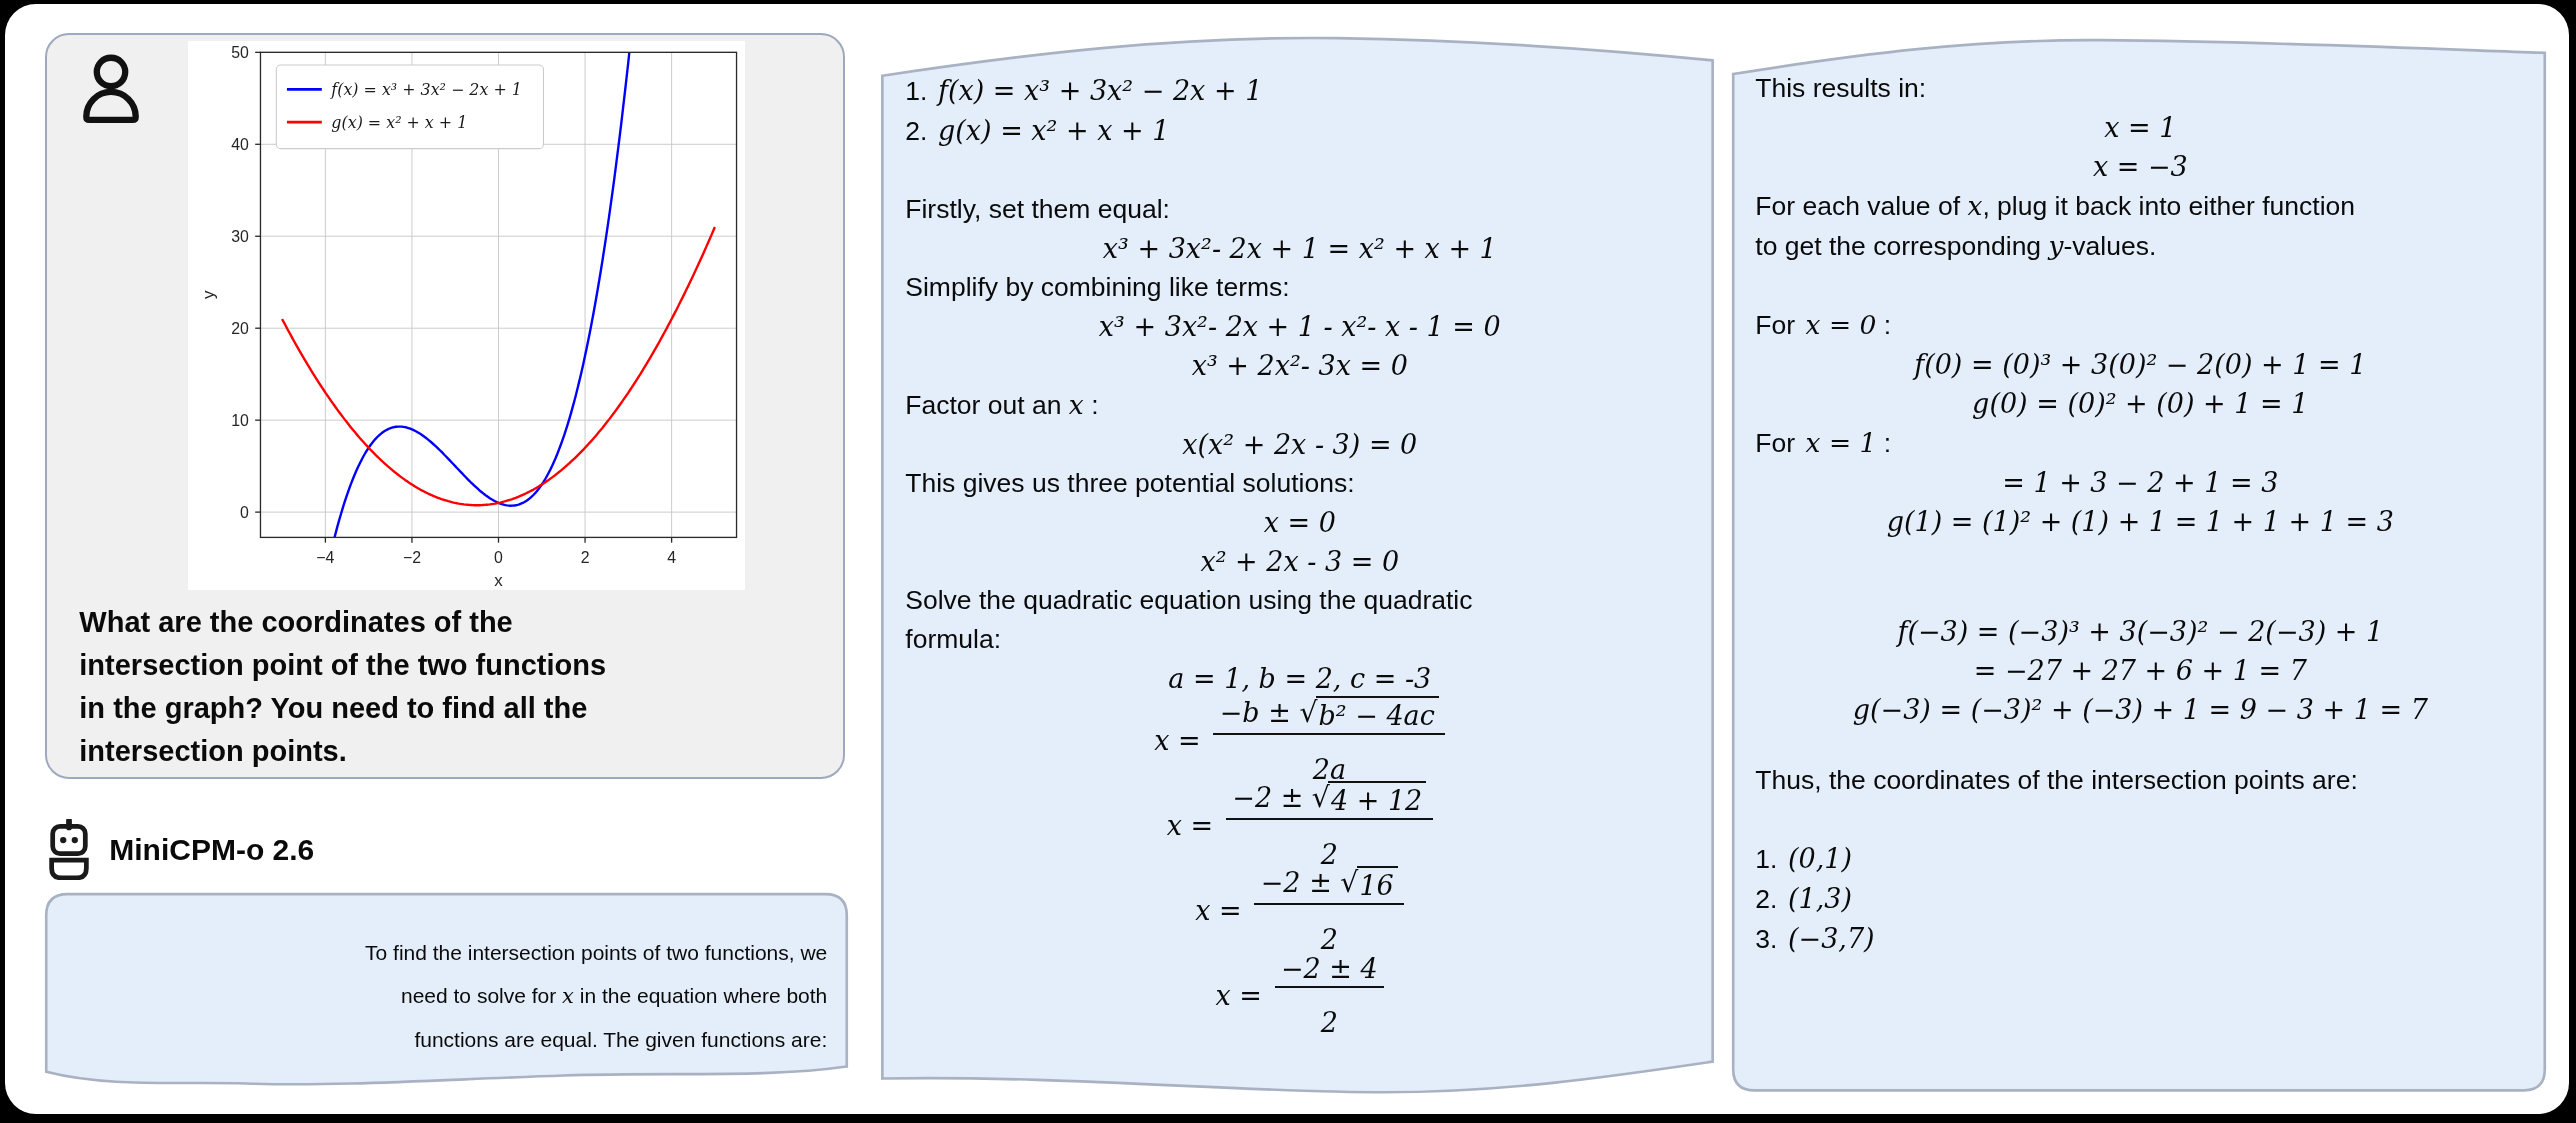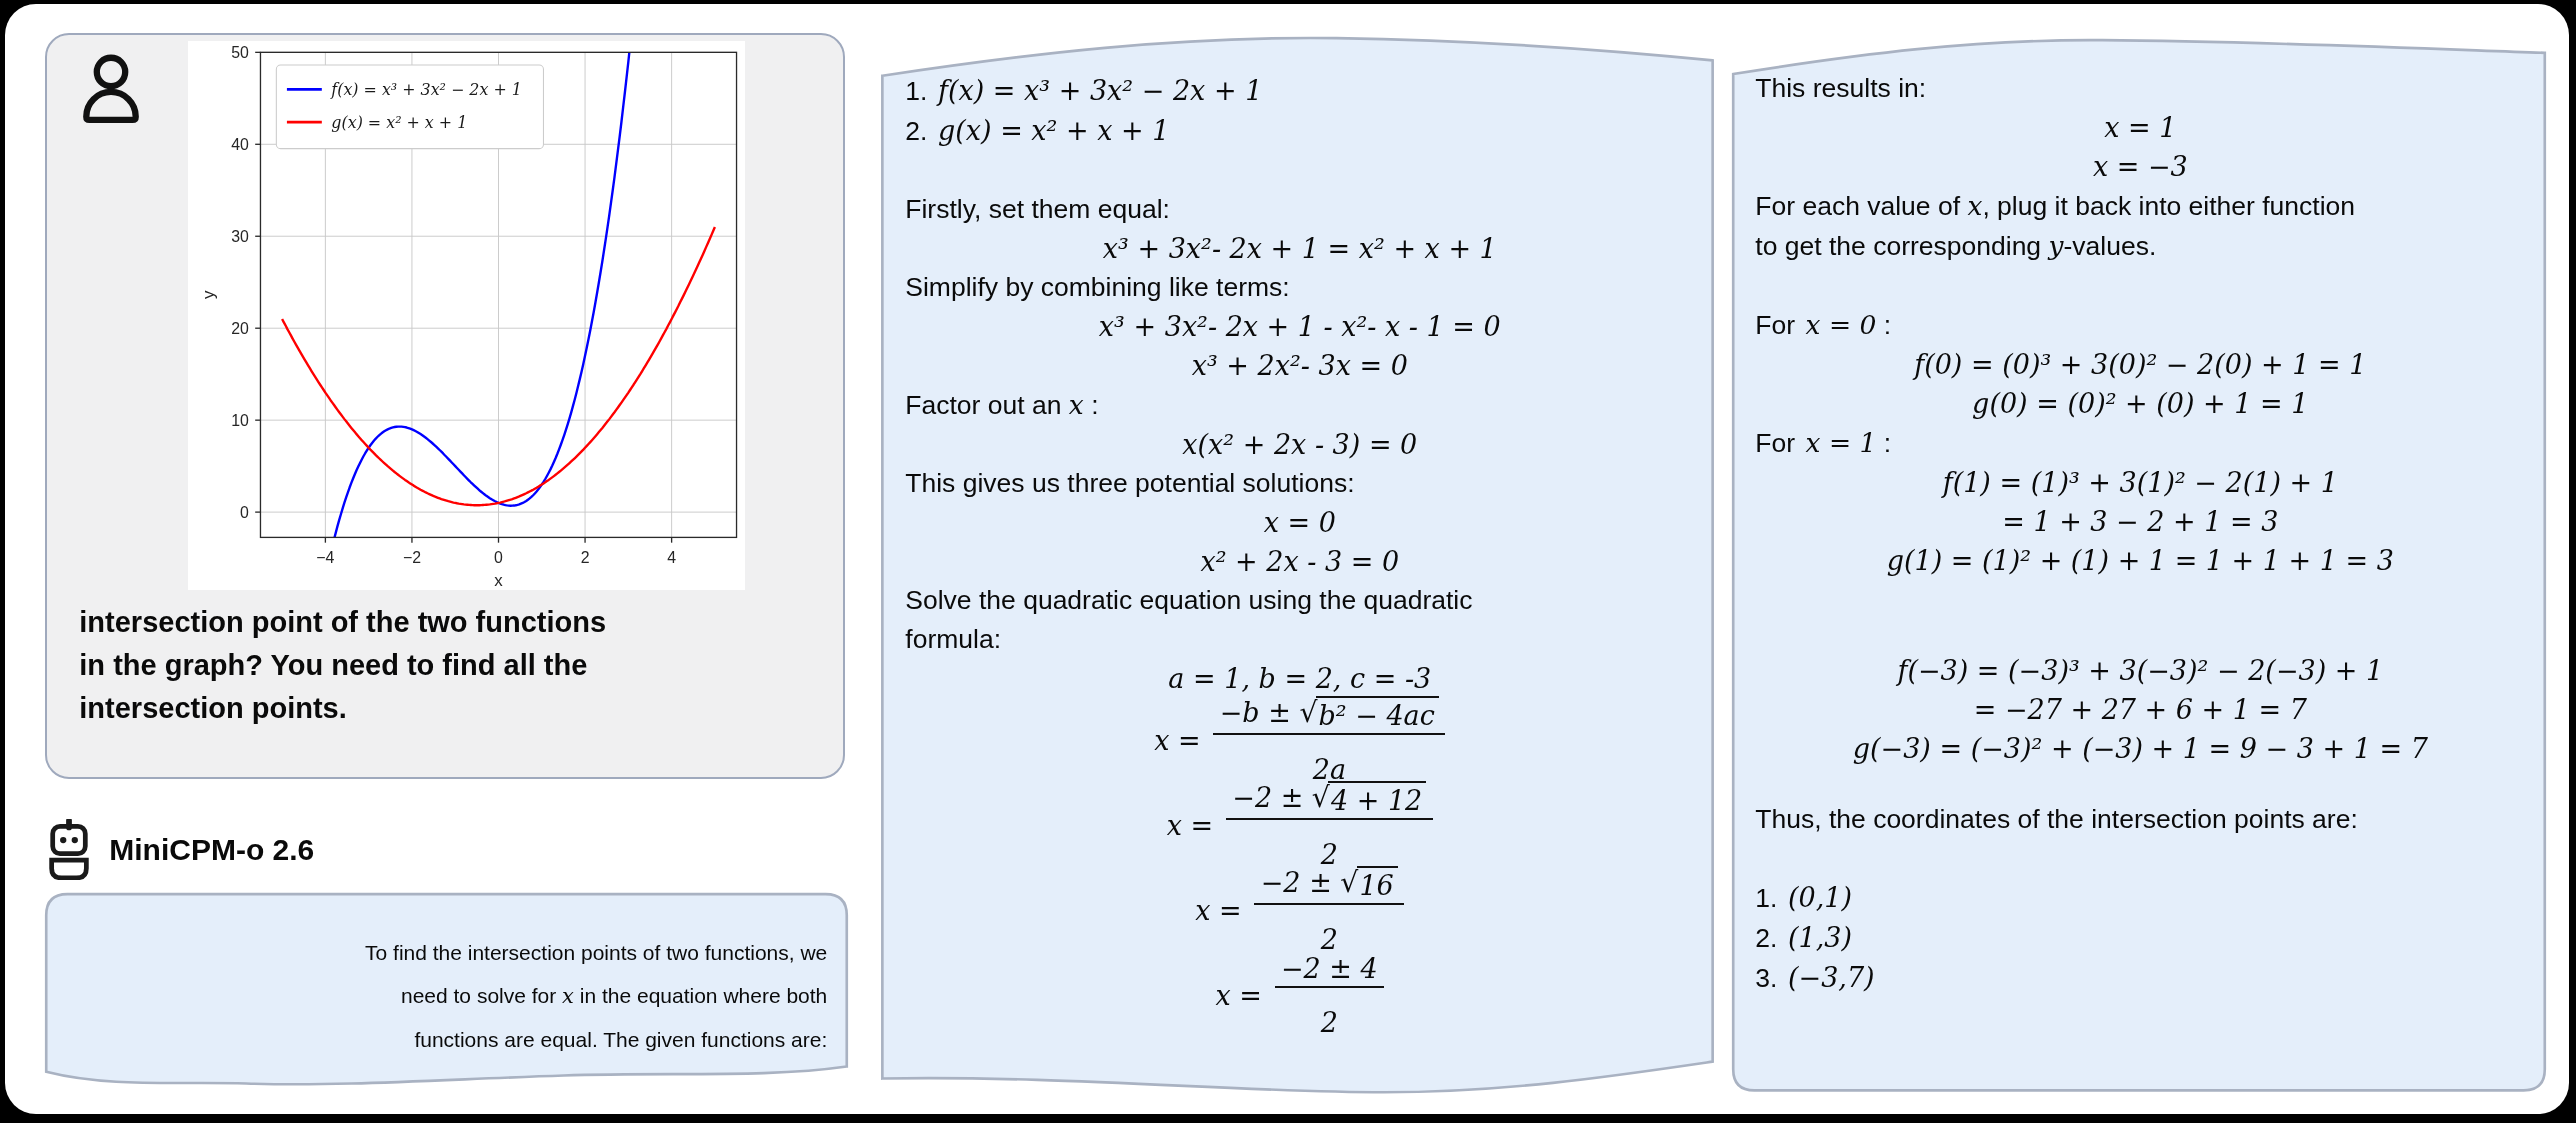--- a/index.html
+++ b/index.html
@@ -91,20 +91,21 @@
       <text x="587" y="1030" text-anchor="middle" font-size="32" fill="#262626" font-family="Liberation Sans, sans-serif">x</text>
       <text x="0" y="0" text-anchor="middle" font-size="32" fill="#262626" font-family="Liberation Sans, sans-serif" transform="translate(50,479.5) rotate(-90)">y</text>
       <rect x="167" y="45" width="505" height="158" fill="#ffffff" stroke="#cccccc" stroke-width="2" rx="8"></rect>
       <line x1="187" y1="91" x2="253" y2="91" stroke="#0000ff" stroke-width="5"></line>
       <text x="271" y="102" font-size="30" fill="#1a1a1a" font-family="DejaVu Serif, serif" font-style="italic">f(x) = x³ + 3x² − 2x + 1</text>
       <line x1="187" y1="153" x2="253" y2="153" stroke="#ff0000" stroke-width="5"></line>
       <text x="271" y="164" font-size="30" fill="#1a1a1a" font-family="DejaVu Serif, serif" font-style="italic">g(x) = x² + x + 1</text>
     </svg>
 
   <div class="question">
+    <div>What are the coordinates of the</div>
     <div>intersection point of the two functions</div>
     <div>in the graph? You need to find all the</div>
     <div>intersection points.</div>
   </div>
 
   <div class="model-row">
     <svg width="40" height="61" viewBox="0 0 76 116">
       <line x1="38" y1="3" x2="38" y2="16" stroke="#1a1a1a" stroke-width="11" stroke-linecap="round"></line>
       <rect x="7" y="14" width="62" height="52" rx="14" fill="none" stroke="#1a1a1a" stroke-width="9"></rect>
       <circle cx="27" cy="40" r="6" fill="#1a1a1a"></circle>
@@ -189,21 +190,20 @@
     <div class="line t">This results in:</div>
     <div class="line m">x = 1</div>
     <div class="line m">x = −3</div>
     <div class="line t"><span>For each value of </span><span class="mv">x</span><span>, plug it back into either function</span></div>
     <div class="line t"><span>to get the corresponding </span><span class="mv">y</span><span>-values.</span></div>
     <div class="gap"></div>
     <div class="line t"><span>For </span><span class="math hm">x = 0</span><span>:</span></div>
     <div class="line m">f(0) = (0)³ + 3(0)² − 2(0) + 1 = 1</div>
     <div class="line m">g(0) = (0)² + (0) + 1 = 1</div>
     <div class="line t"><span>For </span><span class="math hm">x = 1</span><span>:</span></div>
-    <div class="line m">f(1) = (1)³ + 3(1)² − 2(1) + 1</div>
     <div class="line m">= 1 + 3 − 2 + 1 = 3</div>
     <div class="line m">g(1) = (1)² + (1) + 1 = 1 + 1 + 1 = 3</div>
     <div class="gap"></div>
     <div class="gap-s"></div>
     <div class="line m">f(−3) = (−3)³ + 3(−3)² − 2(−3) + 1</div>
     <div class="line m">= −27 + 27 + 6 + 1 = 7</div>
     <div class="line m">g(−3) = (−3)² + (−3) + 1 = 9 − 3 + 1 = 7</div>
     <div class="gap-s"></div>
     <div class="line t">Thus, the coordinates of the intersection points are:</div>
     <div class="gap"></div>

